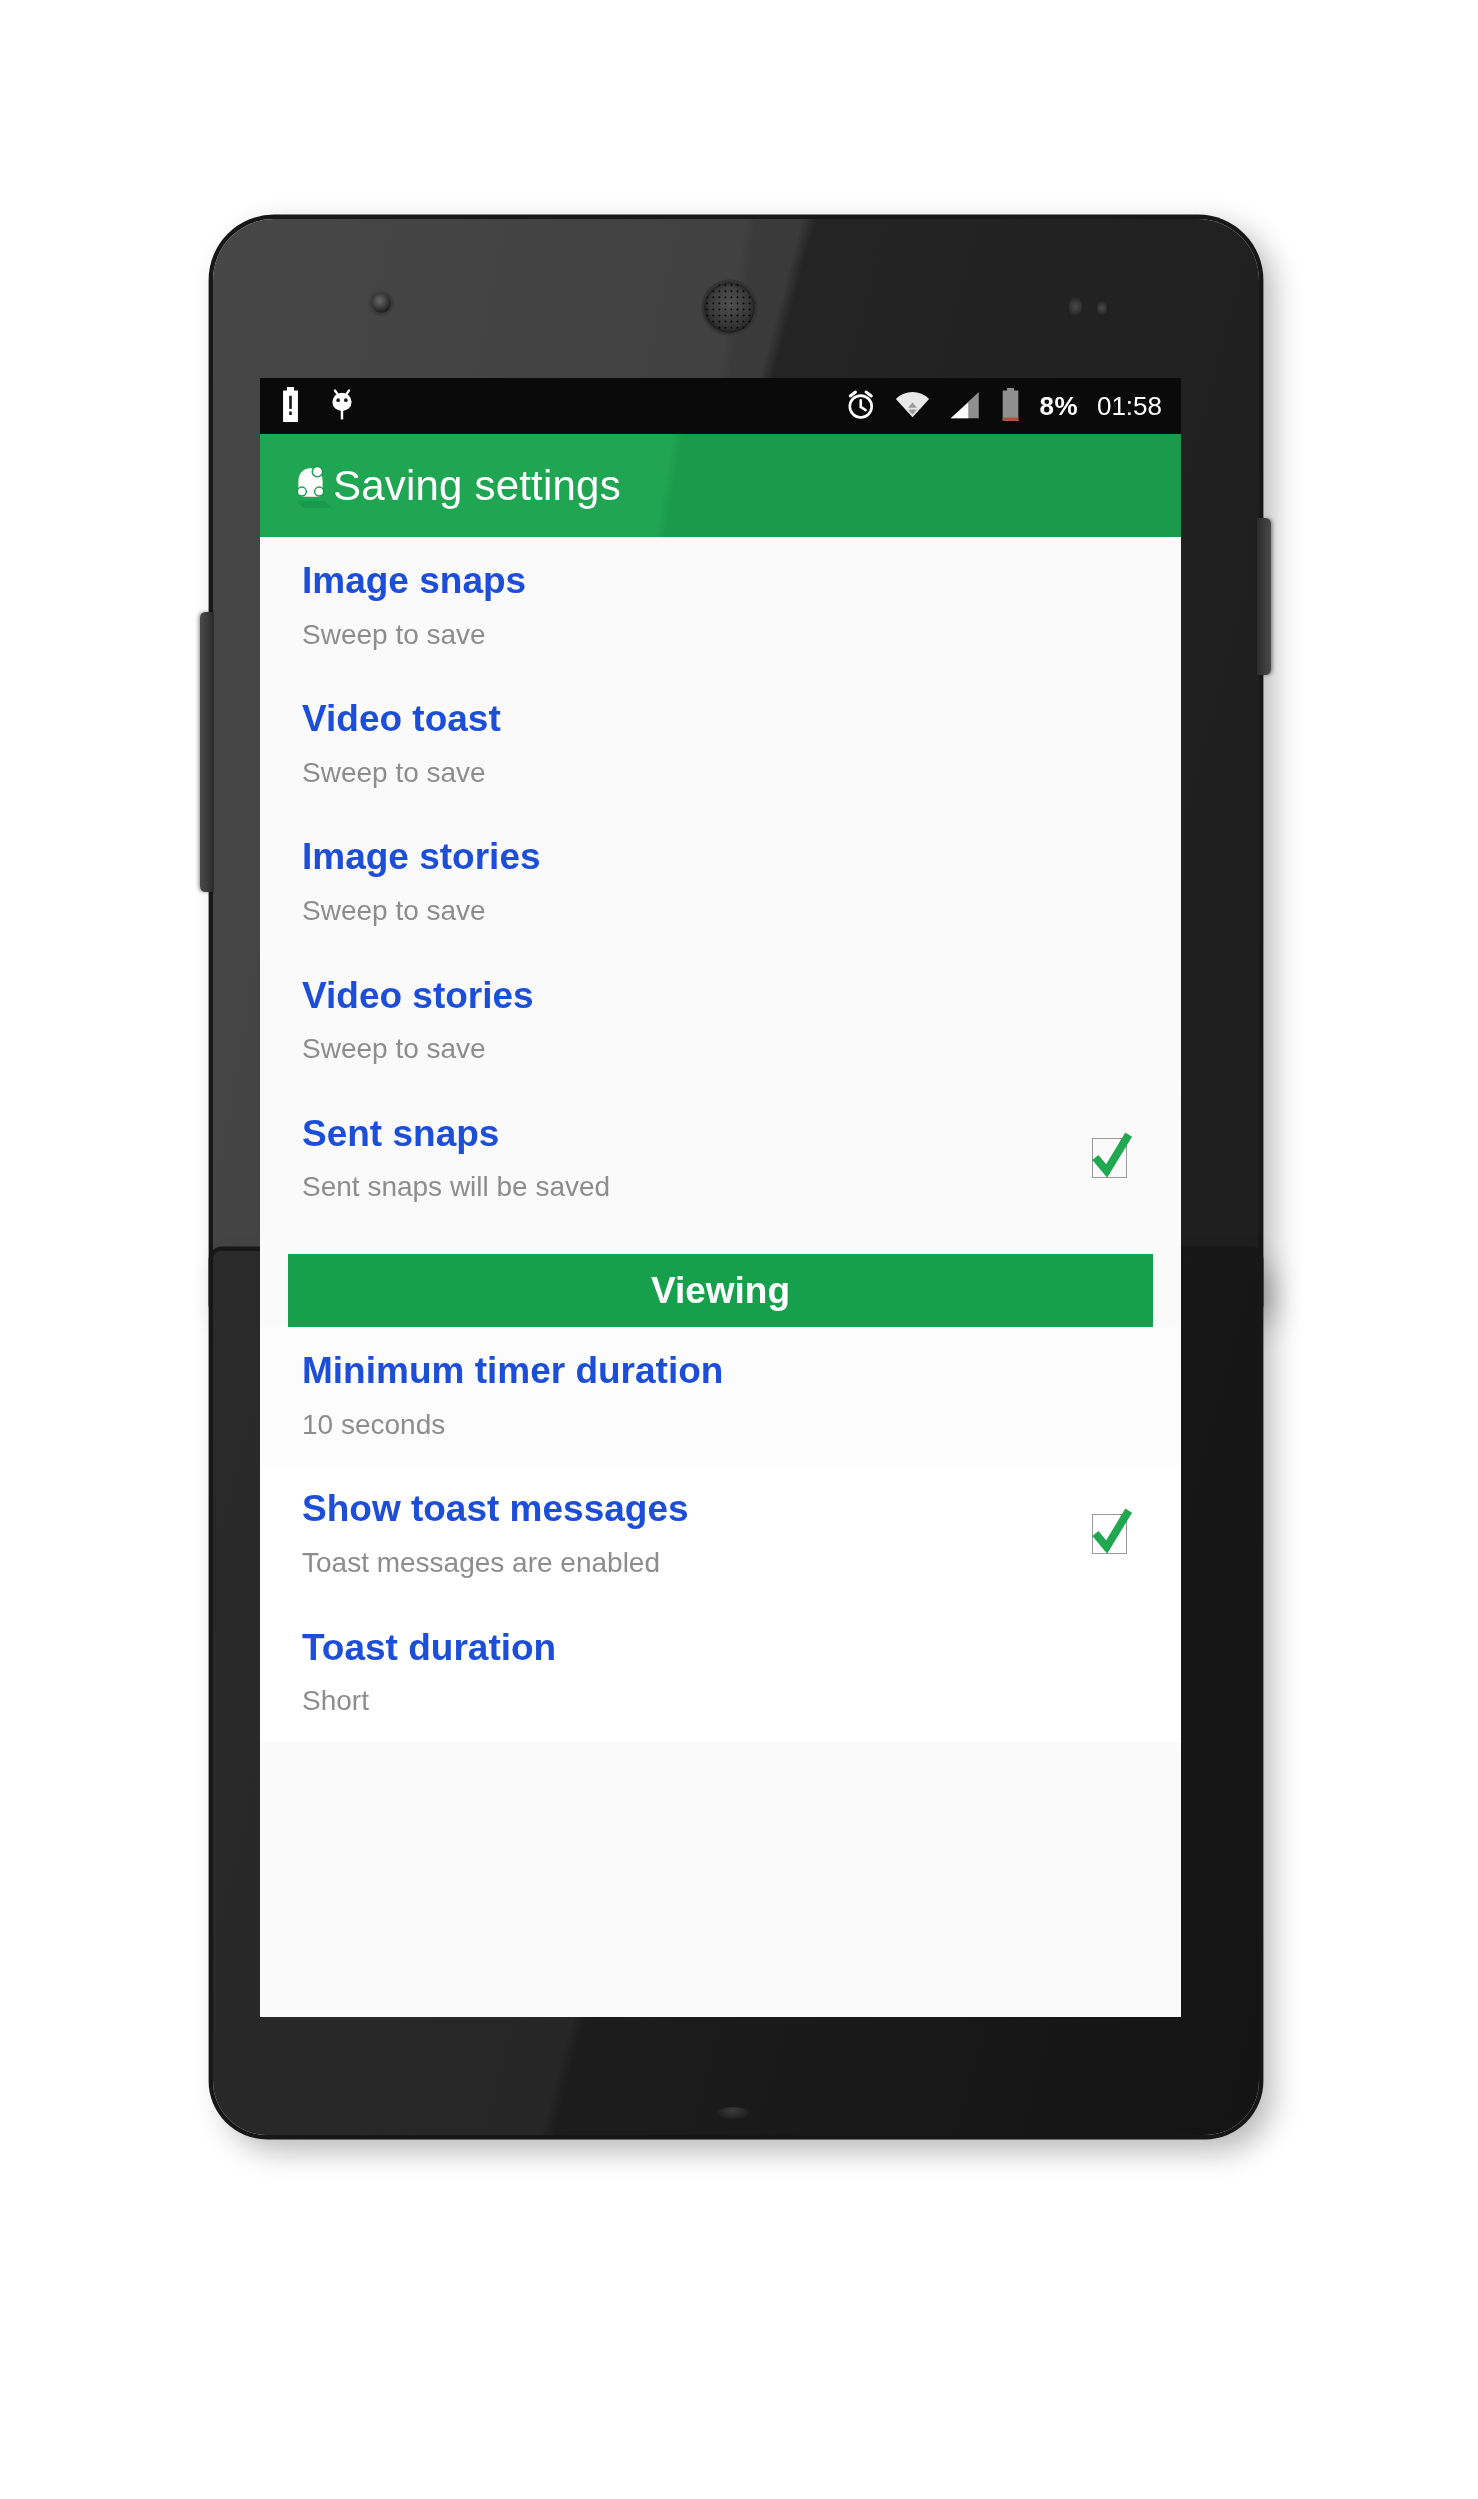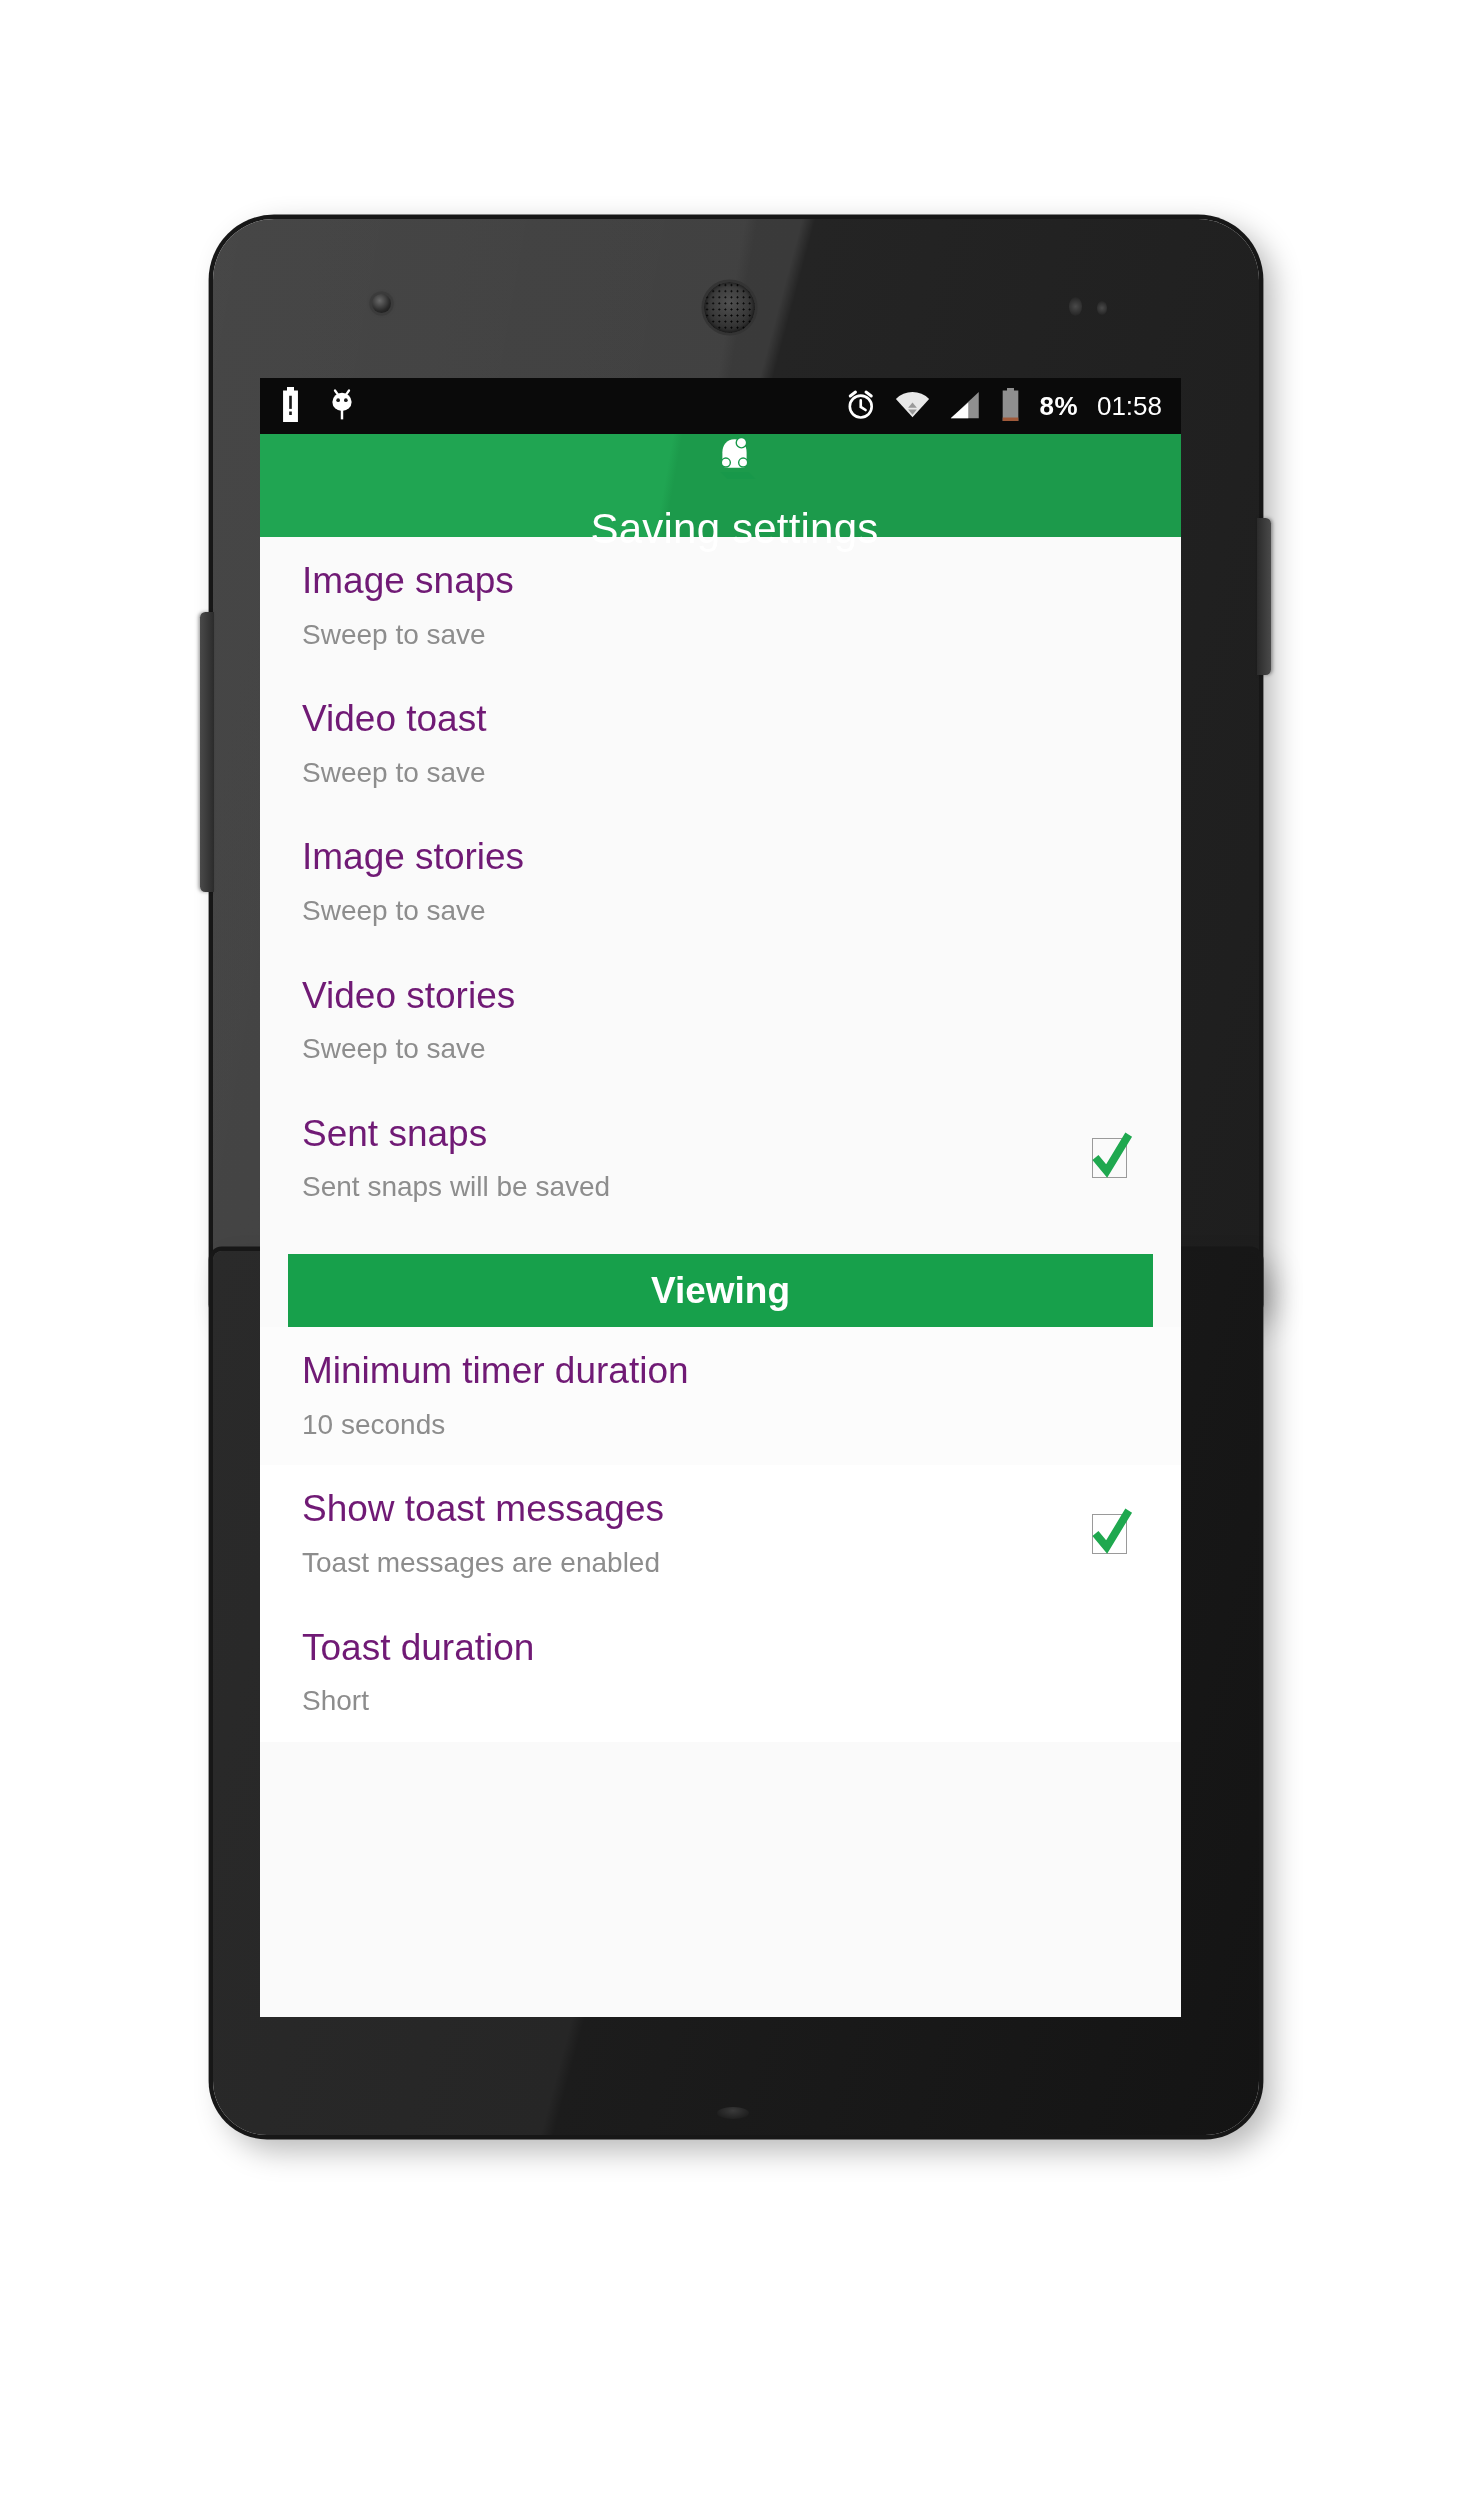--- a/index.html
+++ b/index.html
@@ -153,22 +153,20 @@
   .ico { display: block; }
 
   
   .actionbar {
     height: 103px;
     background: #1fa050;
     background: linear-gradient(100deg,#20a552 0%, #20a552 44%, #1c9a4b 45%, #1c9a4b 100%);
     display: flex;
     align-items: center;
     padding-left: 28px;
-    gap: 26px;
-    flex-direction: column;
   }
   .app-icon { width: 45px; height: 45px; flex: none; }
   .actionbar-title {
     color: #ffffff;
     font-size: 42px;
     font-weight: 400;
     letter-spacing: 0.2px;
   }
 
   
@@ -190,22 +188,22 @@
   .row {
     position: relative;
     padding: 23px 35px 24.5px 42px;
     display: flex;
     align-items: center;
     min-height: 98px;
   }
   .row-texts { flex: 1 1 auto; min-width: 0; }
   .row-title {
     font-size: 37px;
-    color: #701a75;
-    font-weight: 400;
+    color: #1d4ed8;
+    font-weight: 700;
     line-height: 1.15;
   }
   .row-sub {
     font-size: 28px;
     color: #8d8d8d;
     margin-top: 16px;
     line-height: 1.15;
   }
 
   .checkbox {

